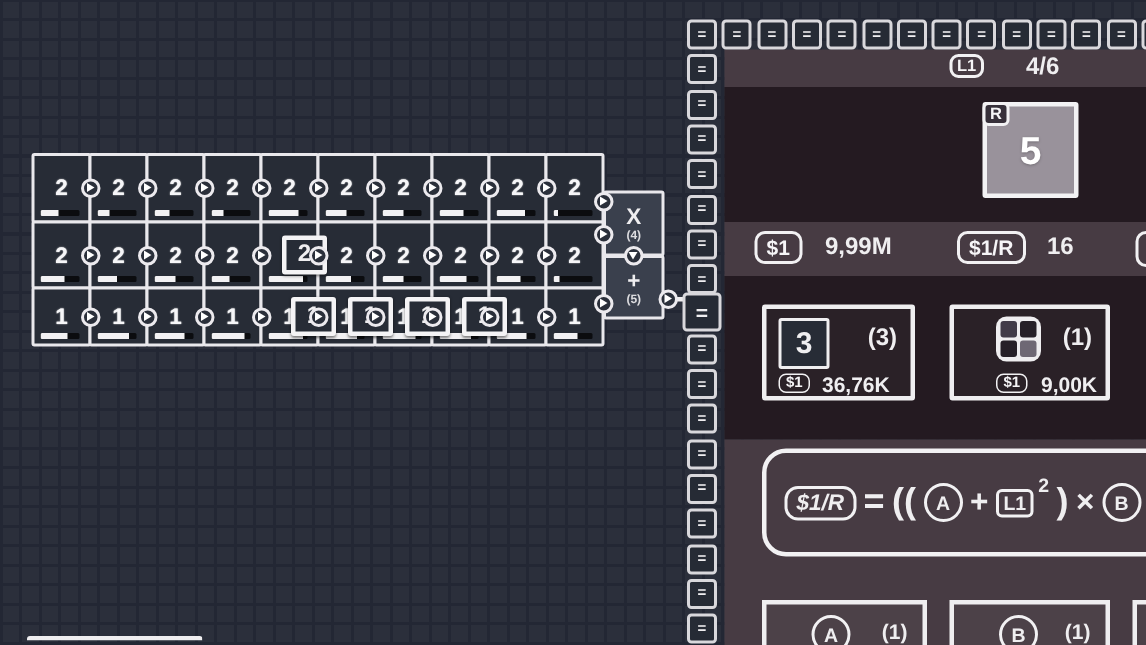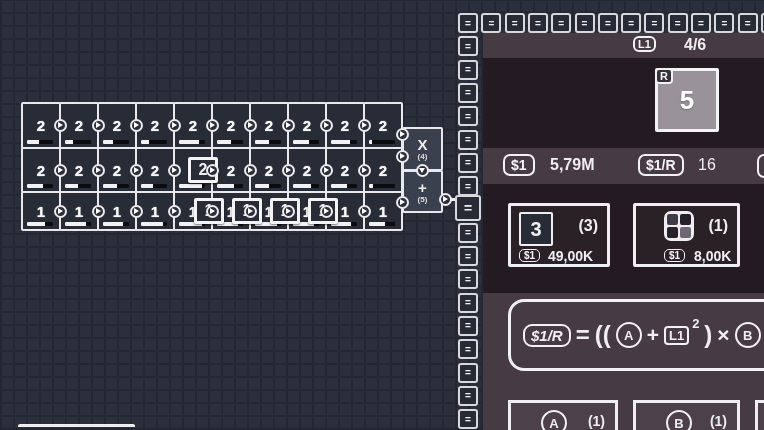--- a/index.html
+++ b/index.html
@@ -436,43 +436,43 @@
 
   <div class="section bar-dark" style="top:58px;height:90px;">
     <div class="tile5">
       <span class="sq-badge rb">R</span>
       <span class="v">5</span>
     </div>
   </div>
 
   <div class="section bar-purple" style="top:148px;height:36px;">
     <span class="badge" style="position:absolute;left:20px;top:6px;">$1</span>
-    <span style="position:absolute;left:67px;top:8px;font-weight:bold;font-size:16px;">5,79M</span>
+    <span style="position:absolute;left:67px;top:8px;font-weight:bold;font-size:16px;">9,99M</span>
     <span class="badge" style="position:absolute;left:155px;top:6px;">$1/R</span>
-    <span style="position:absolute;left:215px;top:8px;font-weight:normal;font-size:16px;">16</span>
+    <span style="position:absolute;left:215px;top:8px;font-weight:bold;font-size:16px;">16</span>
     <span class="badge" style="position:absolute;left:274px;top:6px;width:30px;height:24px;"></span>
   </div>
 
   <div class="section bar-dark" style="top:184px;height:109px;">
     <div class="card" style="left:25px;top:19px;width:102px;height:64px;">
       <span class="minitile">3</span>
       <span class="count" style="right:9px;top:11px;">(3)</span>
       <span class="badge small" style="position:absolute;left:8px;top:43px;">$1</span>
-      <span class="cost" style="left:37px;top:42px;">49,00K</span>
+      <span class="cost" style="left:37px;top:42px;">36,76K</span>
     </div>
     <div class="card" style="left:150px;top:19px;width:107px;height:64px;">
       <span class="gridicon">
         <b style="background:#413b48;"></b>
           <b style="background:#262028;"></b>
         <b style="background:#262028;"></b>
           <b style="background:#6e6874;"></b>
       </span>
       <span class="count" style="right:9px;top:11px;">(1)</span>
       <span class="badge small" style="position:absolute;left:28px;top:43px;">$1</span>
-      <span class="cost" style="left:58px;top:42px;">8,00K</span>
+      <span class="cost" style="left:58px;top:42px;">9,00K</span>
     </div>
   </div>
 
   <div class="section bar-purple" style="top:293px;height:137px;">
     <div class="formula-box" id="formula-box">
       <span class="f-badge">$1/R</span>
     <span class="f-text">=</span>
         <span class="f-text">((</span>
         <span class="f-circle">A</span>
         <span class="f-op">+</span>

